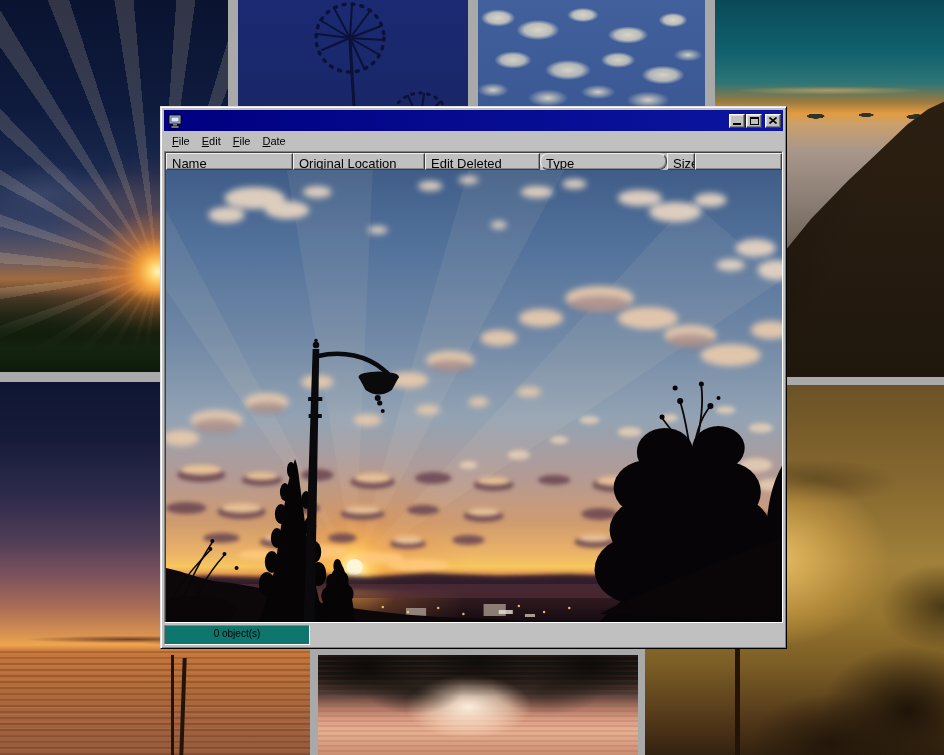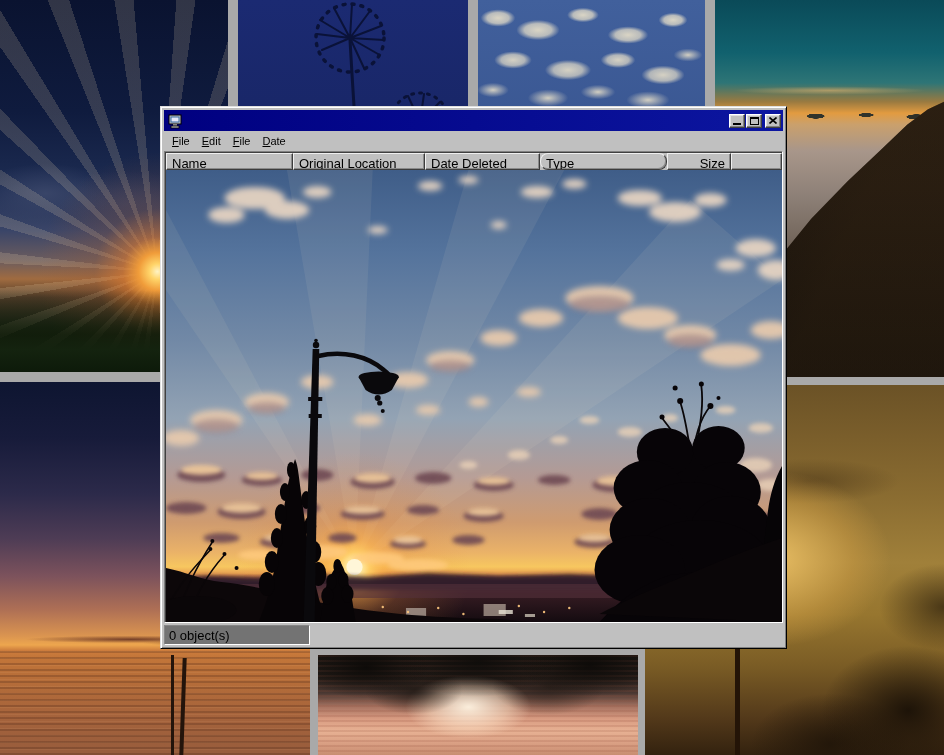--- a/index.html
+++ b/index.html
@@ -114,27 +114,27 @@
   .client{flex:1;margin-top:0;position:relative;overflow:hidden;background:#000;
     border:1px solid;border-color:#808080 #fff #fff #808080;
     box-shadow:inset 1px 1px 0 #404040;
     display:flex;flex-direction:column;}
   .header-row{display:flex;height:17px;flex:none;background:#c0c0c0;margin:1px 0 0 1px;}
   .hcell{box-sizing:border-box;height:17px;font-size:13px;color:#000;
     padding:2px 5px 0;white-space:nowrap;overflow:hidden;flex:none;
     border:1px solid;border-color:#efefef #3c3c3c #3c3c3c #efefef;
     box-shadow:inset -1px -1px 0 #8a8a8a;}
   .hc0{width:127px;}.hc1{width:132px;}.hc2{width:115px;}.hc3{width:127px;border-radius:8px;}
-  .hc4{width:64px;text-align:right;}.hc5{flex:1;}
+  .hc4{width:28px;text-align:right;}.hc5{flex:1;}
   .photo{flex:1;position:relative;margin-left:1px;}
   .photo svg{position:absolute;left:0;top:0;width:100%;height:100%;display:block;}
   .statusbar{height:20px;flex:none;display:flex;gap:3px;padding-top:2px;}
-  .spane{background:#737373;box-sizing:border-box;font-size:13px;color:#000;
+  .spane{background:#0f766e;box-sizing:border-box;font-size:10px;color:#000;
     border:1px solid;border-color:#868686 #fff #fff #868686;
-    padding:2px 4px 0;white-space:nowrap;overflow:hidden;}
+    padding:2px 4px 0;white-space:nowrap;overflow:hidden;text-align:center;}
   .spane1{width:146px;flex:none;}
   .spane2{flex:1;position:relative;}
   .grip{position:absolute;right:0;bottom:0;width:13px;height:13px;}
 </style>
 </head>
 <body>
 
 <div class="tile tile-tl"></div>
 <div class="tile tile-plant">
   <svg width="230" height="372" viewBox="0 0 230 372">
@@ -201,21 +201,21 @@
       </div>
     <div class="menu-item">
         <span class="ml">Date</span>
       </div>
   </div>
 
   <div class="client">
     <div class="header-row">
       <div class="hcell hc0">Name</div>
       <div class="hcell hc1">Original Location</div>
-      <div class="hcell hc2">Date Deleted</div>
+      <div class="hcell hc2">Edit Deleted</div>
       <div class="hcell hc3">Type</div>
       <div class="hcell hc4">Size</div>
       <div class="hcell hc5"></div>
     </div>
     <div class="photo">
       <svg viewBox="0 0 611 452" preserveAspectRatio="none">
         <defs>
           <linearGradient id="sky" x1="0" y1="0" x2="0" y2="1">
             <stop offset="0" stop-color="#3f5d88"></stop>
             <stop offset="0.18" stop-color="#54739c"></stop>

